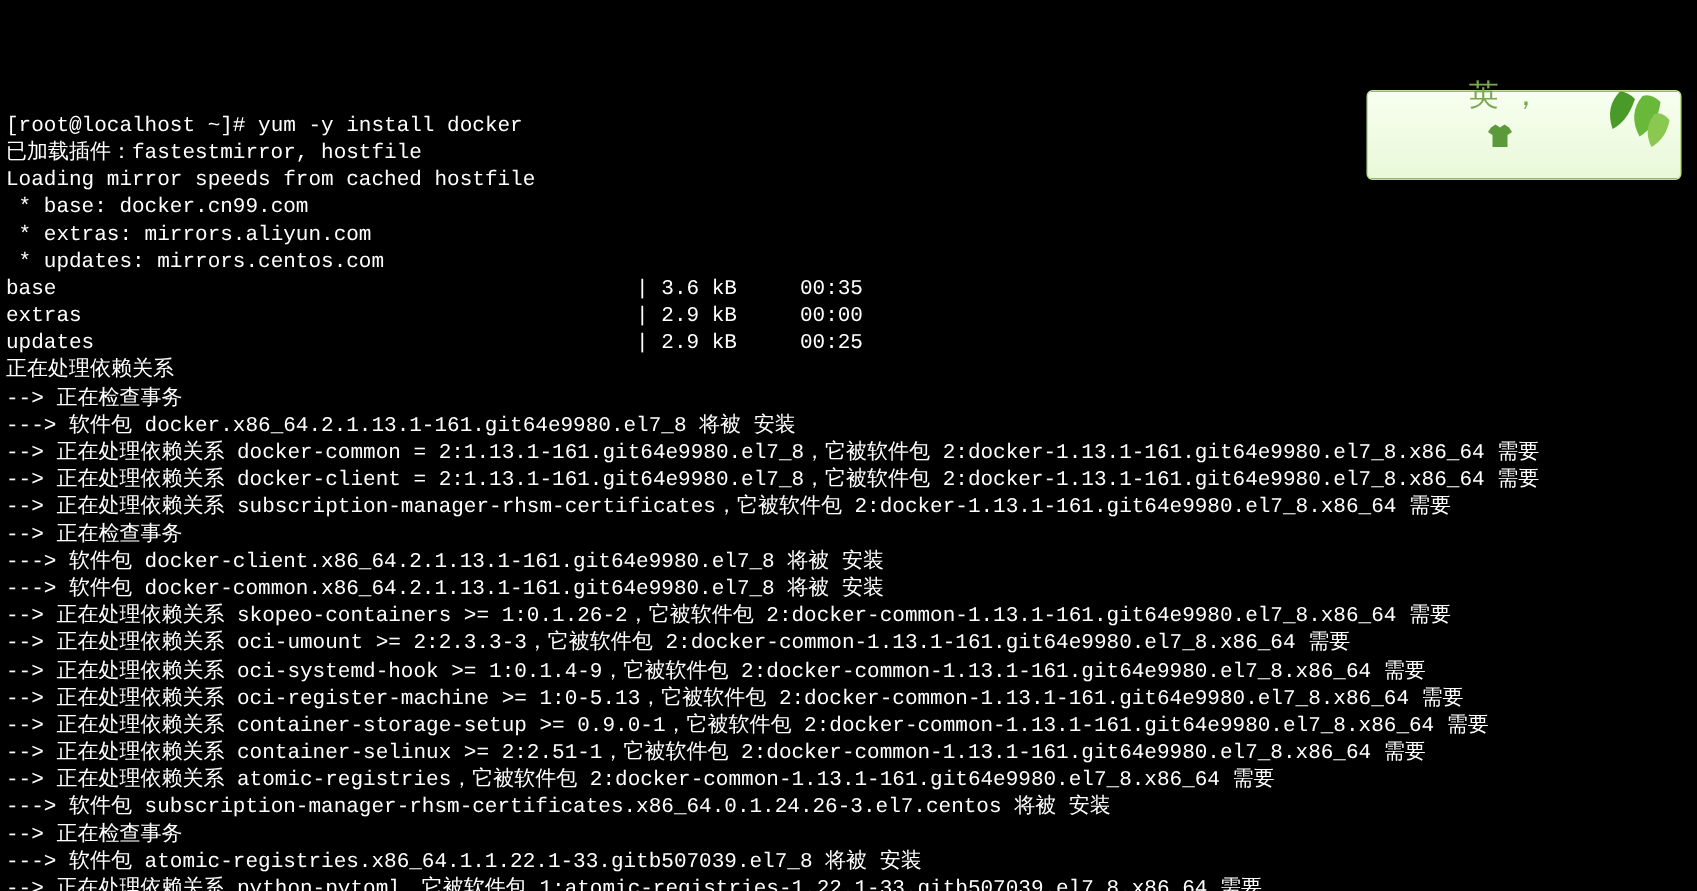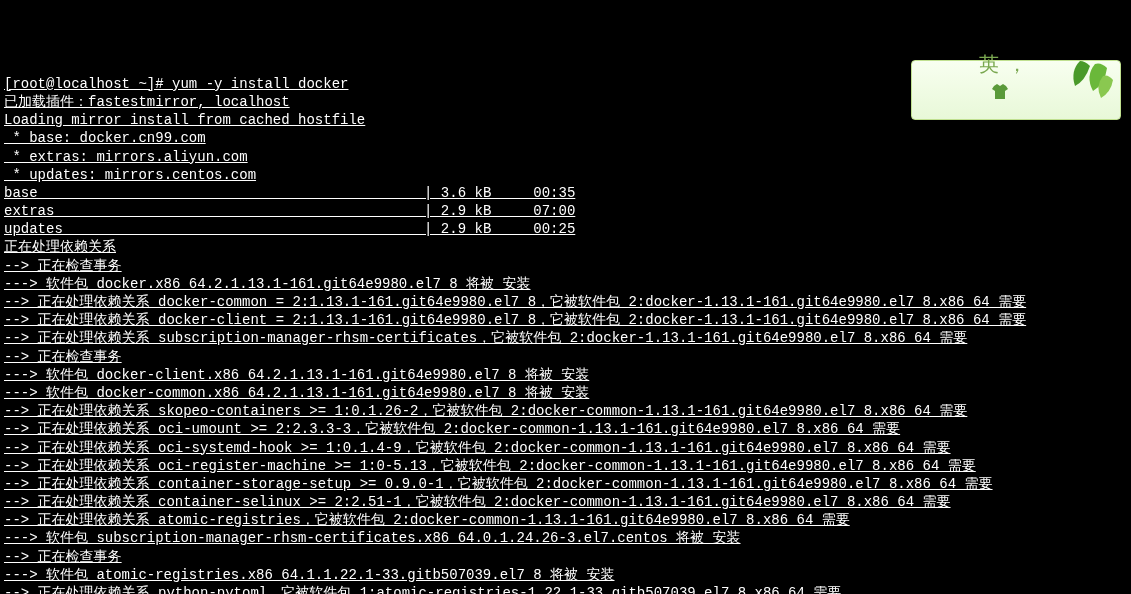--- a/index.html
+++ b/index.html
@@ -18,21 +18,20 @@
       overflow: hidden;
       width: 1131px;
       height: 594px;
       position: relative;
     }
     .terminal {
       white-space: pre;
     }
     .line {
       white-space: pre;
-      text-decoration: underline;
     }
     .ime-widget {
       position: absolute;
       top: 60px;
       right: 10px;
       width: 210px;
       height: 60px;
       background: linear-gradient(to bottom, #f8fff0, #e8f8d8);
       border: 1px solid #c0e090;
       border-radius: 4px;
@@ -56,27 +55,27 @@
     .ime-comma {
       margin: 0 8px;
     }
   </style>
 </head>
 <body>
 
 
 
 <div class="terminal"><span class="line"><span>[root@localhost ~]# </span><span>yum -y install docker</span></span>
-<span class="line">已加载插件：fastestmirror, localhost</span>
-<span class="line">Loading mirror install from cached hostfile</span>
+<span class="line">已加载插件：fastestmirror, hostfile</span>
+<span class="line">Loading mirror speeds from cached hostfile</span>
 <span class="line"> * base: docker.cn99.com</span>
 <span class="line"> * extras: mirrors.aliyun.com</span>
 <span class="line"> * updates: mirrors.centos.com</span>
 <span class="line">base                                              | 3.6 kB     00:35</span>
-<span class="line">extras                                            | 2.9 kB     07:00</span>
+<span class="line">extras                                            | 2.9 kB     00:00</span>
 <span class="line">updates                                           | 2.9 kB     00:25</span>
 <span class="line">正在处理依赖关系</span>
 <span class="line">--&gt; 正在检查事务</span>
 <span class="line">---&gt; 软件包 docker.x86_64.2.1.13.1-161.git64e9980.el7_8 将被 安装</span>
 <span class="line">--&gt; 正在处理依赖关系 docker-common = 2:1.13.1-161.git64e9980.el7_8，它被软件包 2:docker-1.13.1-161.git64e9980.el7_8.x86_64 需要</span>
 <span class="line">--&gt; 正在处理依赖关系 docker-client = 2:1.13.1-161.git64e9980.el7_8，它被软件包 2:docker-1.13.1-161.git64e9980.el7_8.x86_64 需要</span>
 <span class="line">--&gt; 正在处理依赖关系 subscription-manager-rhsm-certificates，它被软件包 2:docker-1.13.1-161.git64e9980.el7_8.x86_64 需要</span>
 <span class="line">--&gt; 正在检查事务</span>
 <span class="line">---&gt; 软件包 docker-client.x86_64.2.1.13.1-161.git64e9980.el7_8 将被 安装</span>
 <span class="line">---&gt; 软件包 docker-common.x86_64.2.1.13.1-161.git64e9980.el7_8 将被 安装</span>

